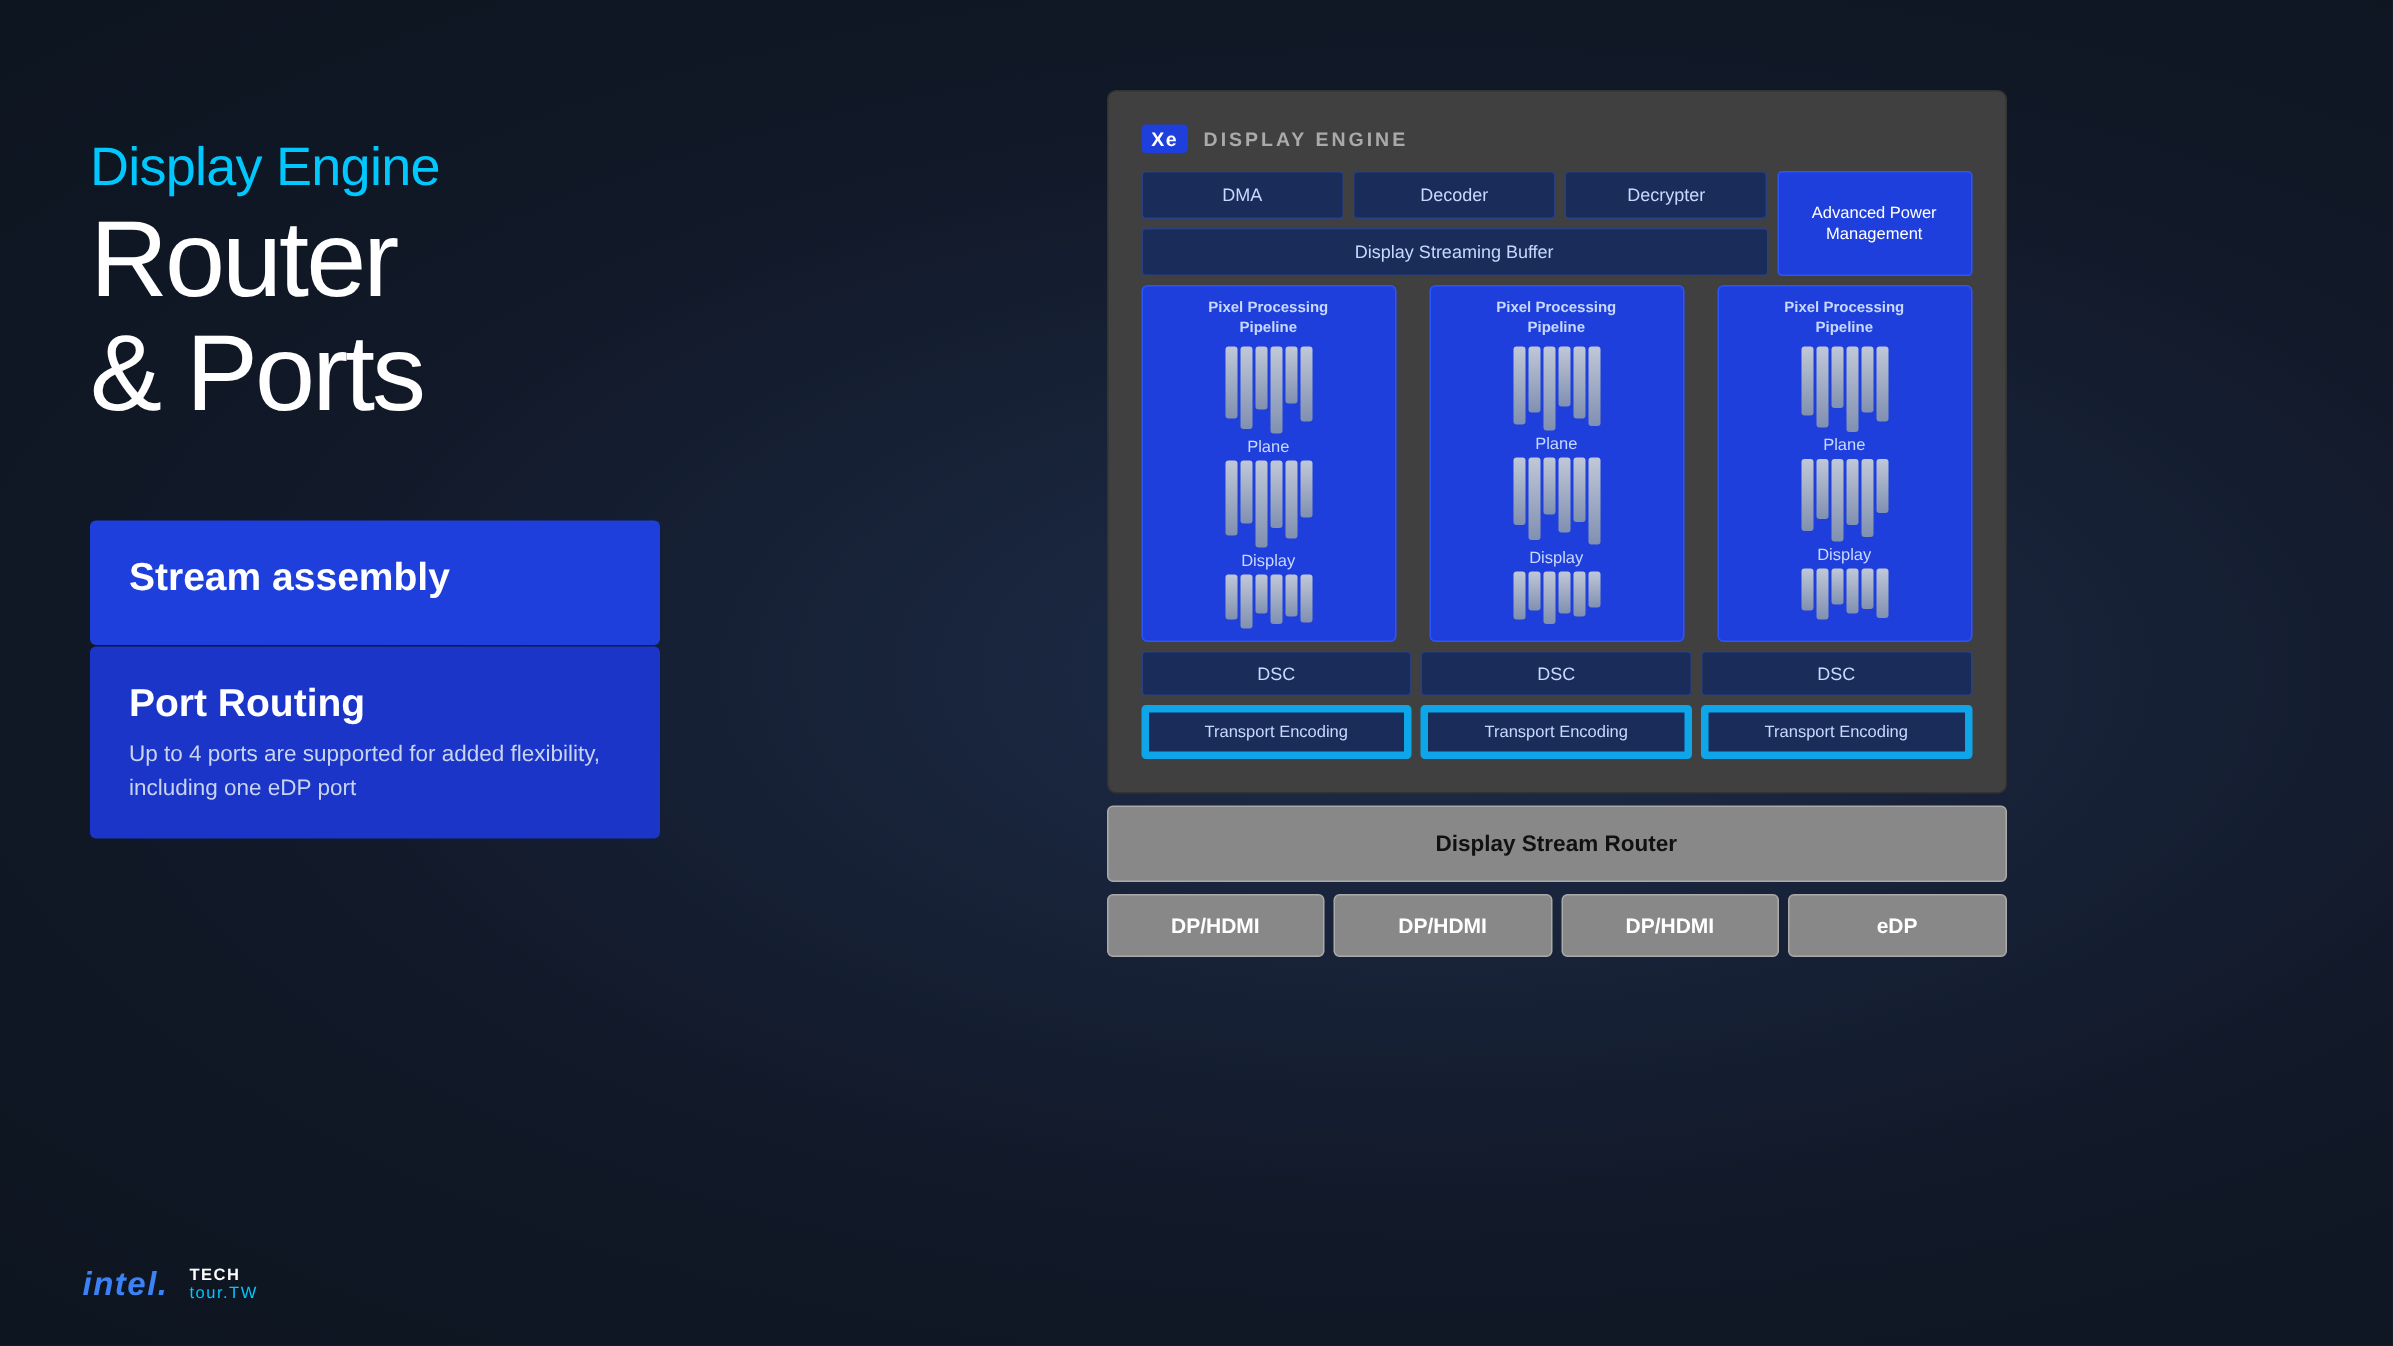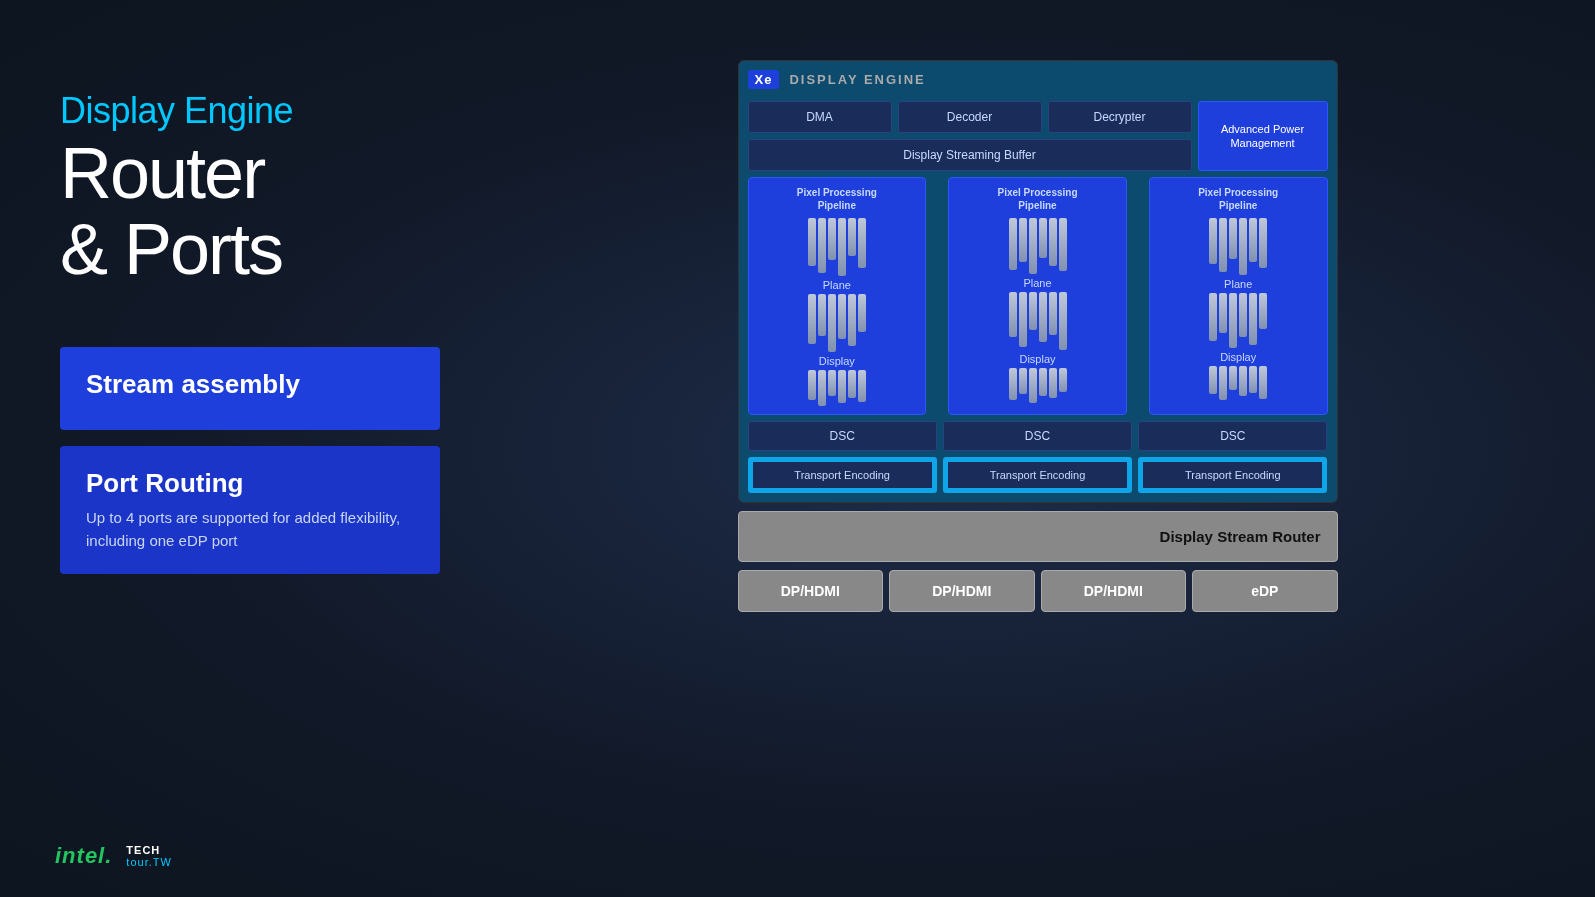--- a/index.html
+++ b/index.html
@@ -49,21 +49,21 @@
       font-size: 72px;
       font-weight: 300;
       line-height: 1.05;
       margin-bottom: 60px;
       letter-spacing: -2px;
     }
 
     .feature-cards {
       display: flex;
       flex-direction: column;
-      gap: 16px;
+      gap: 1px;
       margin-top: 20px;
     }
 
     .feature-card {
       border-radius: 4px;
       padding: 22px 26px 22px 26px;
     }
 
     .feature-card.blue {
       background: #1e3fdb;
@@ -97,24 +97,24 @@
       position: relative;
     }
 
     .diagram-wrapper {
       position: relative;
       width: 600px;
     }
 
     
     .display-engine-box {
-      background: #0c4a6e;
+      background: #404040;
       border: 1.5px solid #333;
       border-radius: 6px;
-      padding: 9px;
+      padding: 22px;
       position: relative;
     }
 
     .engine-header {
       display: flex;
       align-items: center;
       gap: 10px;
       margin-bottom: 12px;
     }
 
@@ -264,21 +264,21 @@
       color: #c8d8ff;
       font-size: 11px;
       font-weight: 500;
     }
 
     
     .router-box {
       background: #888;
       border: 1px solid #aaa;
       border-radius: 4px;
-      text-align: right;
+      text-align: center;
       padding: 16px;
       color: #111;
       font-size: 15px;
       font-weight: 600;
       margin-top: 8px;
     }
 
     
     .ports-row {
       display: flex;
@@ -302,21 +302,21 @@
     .intel-logo {
       position: absolute;
       bottom: 28px;
       left: 55px;
       display: flex;
       align-items: center;
       gap: 14px;
     }
 
     .intel-text {
-      color: #22c55e;
+      color: #3b82f6;
       font-size: 22px;
       font-style: italic;
       font-weight: 700;
       letter-spacing: 1px;
     }
 
     .tech-tour {
       display: flex;
       flex-direction: column;
       line-height: 1.1;

